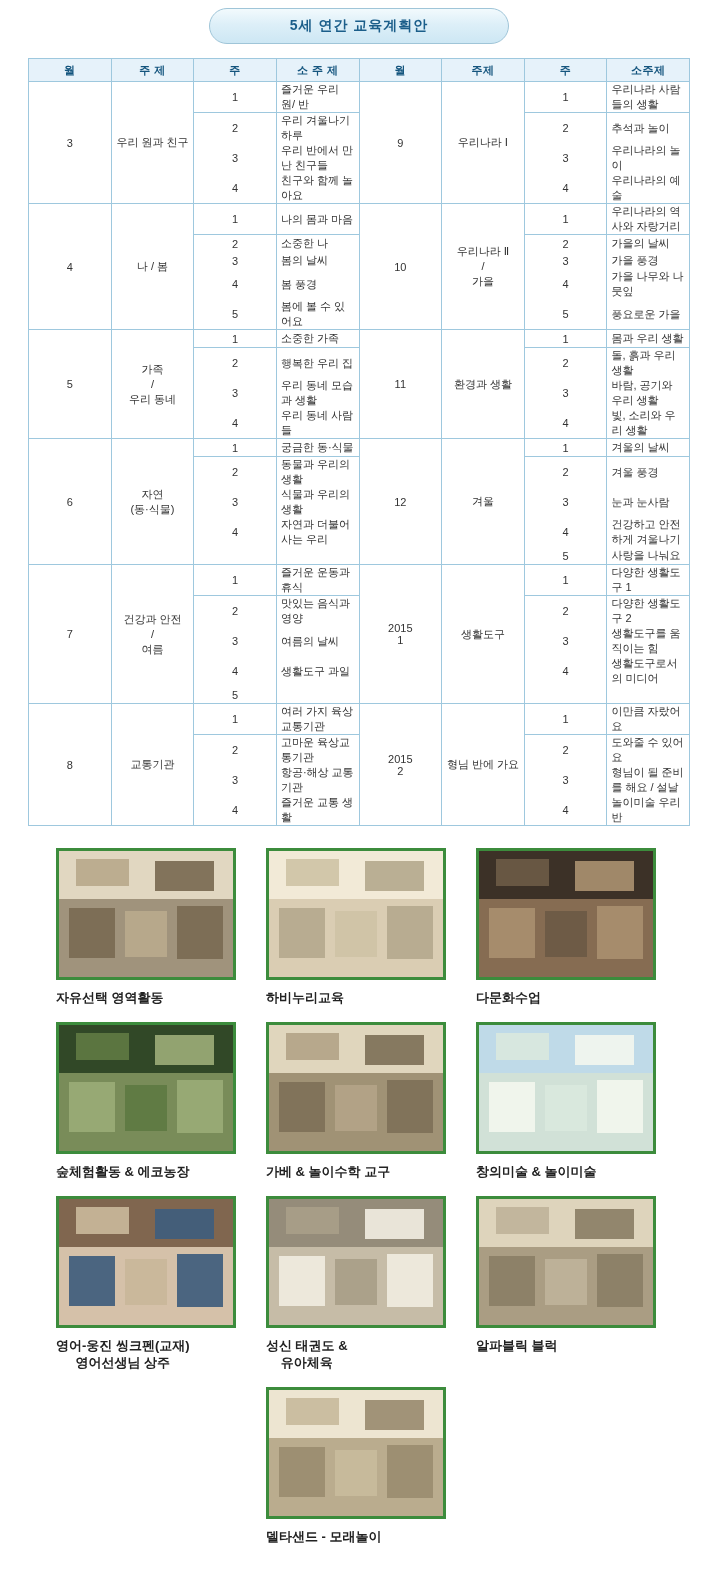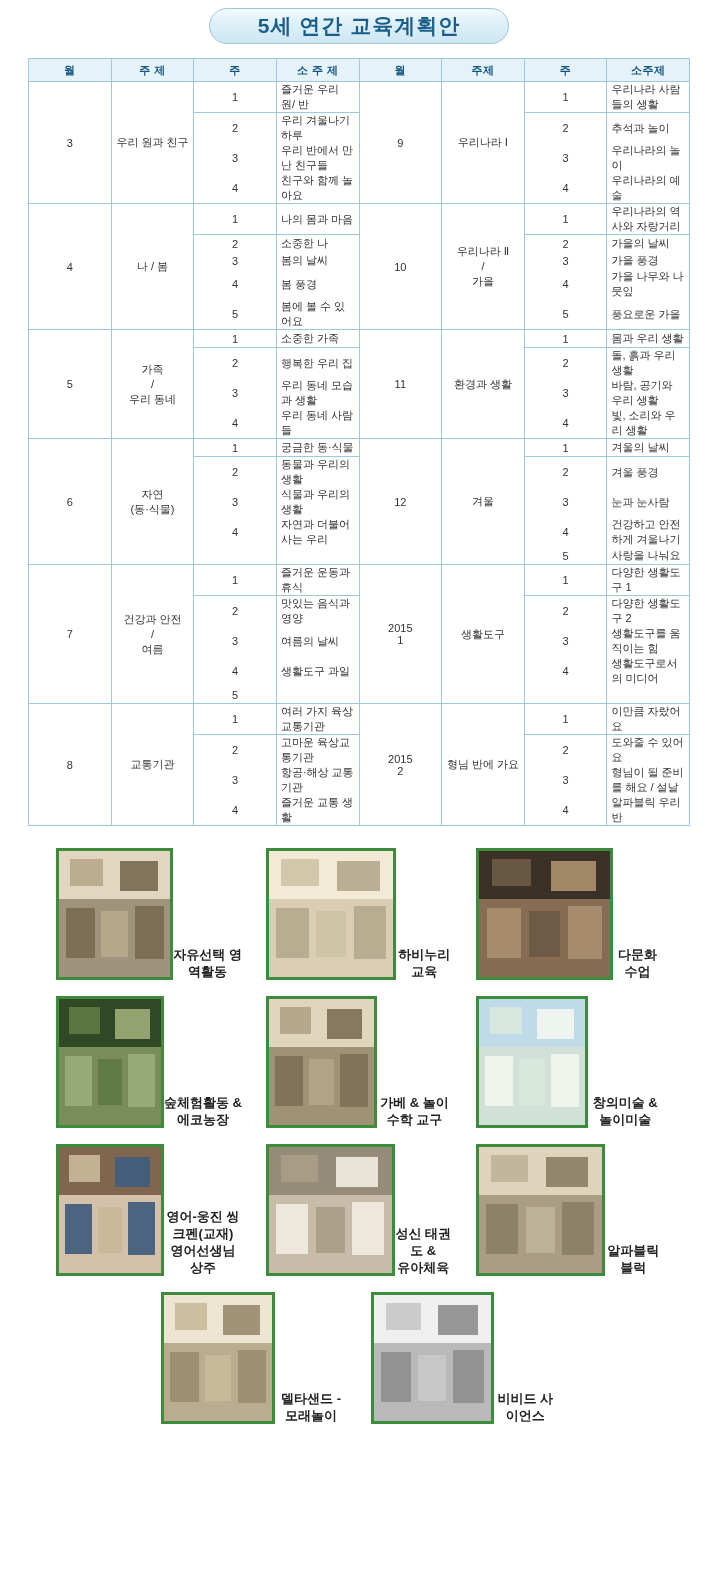--- a/index.html
+++ b/index.html
@@ -28,21 +28,21 @@
     height: 36px;
     border: 1px solid #9fc5d8;
     border-radius: 18px;
     background: linear-gradient(to bottom, #f2fafd 0%, #ddeff8 45%, #cde7f4 100%);
     display: flex;
     align-items: center;
     justify-content: center;
     box-sizing: border-box;
   }
   .title-banner span {
-    font-size: 21px;
+    font-size: 14px;
     font-weight: bold;
     color: #1b5e8a;
     letter-spacing: 1px;
   }
 
   
   .table-wrap {
     padding: 14px 28px 0 28px;
   }
   table.plan {
@@ -104,22 +104,22 @@
   }
   .grow {
     display: flex;
     justify-content: center;
     gap: 24px;
     margin-bottom: 16px;
   }
   .gitem {
     width: 186px;
     display: flex;
-    flex-direction: row;
-    align-items: flex-end;
+    flex-direction: column;
+    align-items: flex-start;
   }
   .photo {
     width: 180px;
     height: 132px;
     border: 3px solid;
     box-sizing: border-box;
     position: relative;
     overflow: hidden;
   }
   .caption {
@@ -338,21 +338,21 @@
           <tr class="inner">
             <td class="num">3</td>
             <td class="sub">항공·해상 교통기관</td>
             <td class="num">3</td>
             <td class="sub">형님이 될 준비를 해요 / 설날</td>
           </tr>
           <tr class="inner last-inner">
             <td class="num">4</td>
             <td class="sub">즐거운 교통 생활</td>
             <td class="num">4</td>
-            <td class="sub">알파블릭 우리 반</td>
+            <td class="sub">놀이미술 우리 반</td>
           </tr>
         </tbody>
     </table>
   </div>
 
   <div class="gallery" id="gallery">
       <div class="grow">
         <div class="gitem">
           <div class="photo" style="border-color: rgb(60, 140, 60);">
             <div class="ph-inner" style="background: rgb(205, 191, 166);">
@@ -492,30 +492,16 @@
               <div class="b" style="left: 0%; top: 38%; width: 100%; height: 62%; background: rgb(183, 169, 139); opacity: 0.92;"></div>
               <div class="b" style="left: 6%; top: 45%; width: 26%; height: 40%; background: rgb(154, 140, 112); opacity: 0.92;"></div>
               <div class="b" style="left: 38%; top: 48%; width: 24%; height: 36%; background: rgb(200, 187, 156); opacity: 0.92;"></div>
               <div class="b" style="left: 68%; top: 44%; width: 26%; height: 42%; background: rgb(154, 140, 112); opacity: 0.92;"></div>
               <div class="b" style="left: 10%; top: 6%; width: 30%; height: 22%; background: rgb(200, 187, 156); opacity: 0.92;"></div>
               <div class="b" style="left: 55%; top: 8%; width: 34%; height: 24%; background: rgb(154, 140, 112); opacity: 0.92;"></div>
             </div>
           </div>
           <div class="caption">델타샌드 - 모래놀이</div>
         </div>
-        <div class="gitem">
-          <div class="photo" style="border-color: rgb(60, 140, 60);">
-            <div class="ph-inner" style="background: rgb(220, 220, 220);">
-              <div class="b" style="left: 0%; top: 0%; width: 100%; height: 38%; background: rgb(240, 240, 240); opacity: 0.92;"></div>
-              <div class="b" style="left: 0%; top: 38%; width: 100%; height: 62%; background: rgb(181, 181, 181); opacity: 0.92;"></div>
-              <div class="b" style="left: 6%; top: 45%; width: 26%; height: 40%; background: rgb(143, 143, 143); opacity: 0.92;"></div>
-              <div class="b" style="left: 38%; top: 48%; width: 24%; height: 36%; background: rgb(200, 200, 200); opacity: 0.92;"></div>
-              <div class="b" style="left: 68%; top: 44%; width: 26%; height: 42%; background: rgb(143, 143, 143); opacity: 0.92;"></div>
-              <div class="b" style="left: 10%; top: 6%; width: 30%; height: 22%; background: rgb(200, 200, 200); opacity: 0.92;"></div>
-              <div class="b" style="left: 55%; top: 8%; width: 34%; height: 24%; background: rgb(143, 143, 143); opacity: 0.92;"></div>
-            </div>
-          </div>
-          <div class="caption">비비드 사이언스</div>
-        </div>
       </div>
     </div>
 
 </div>
 
 </body></html>

